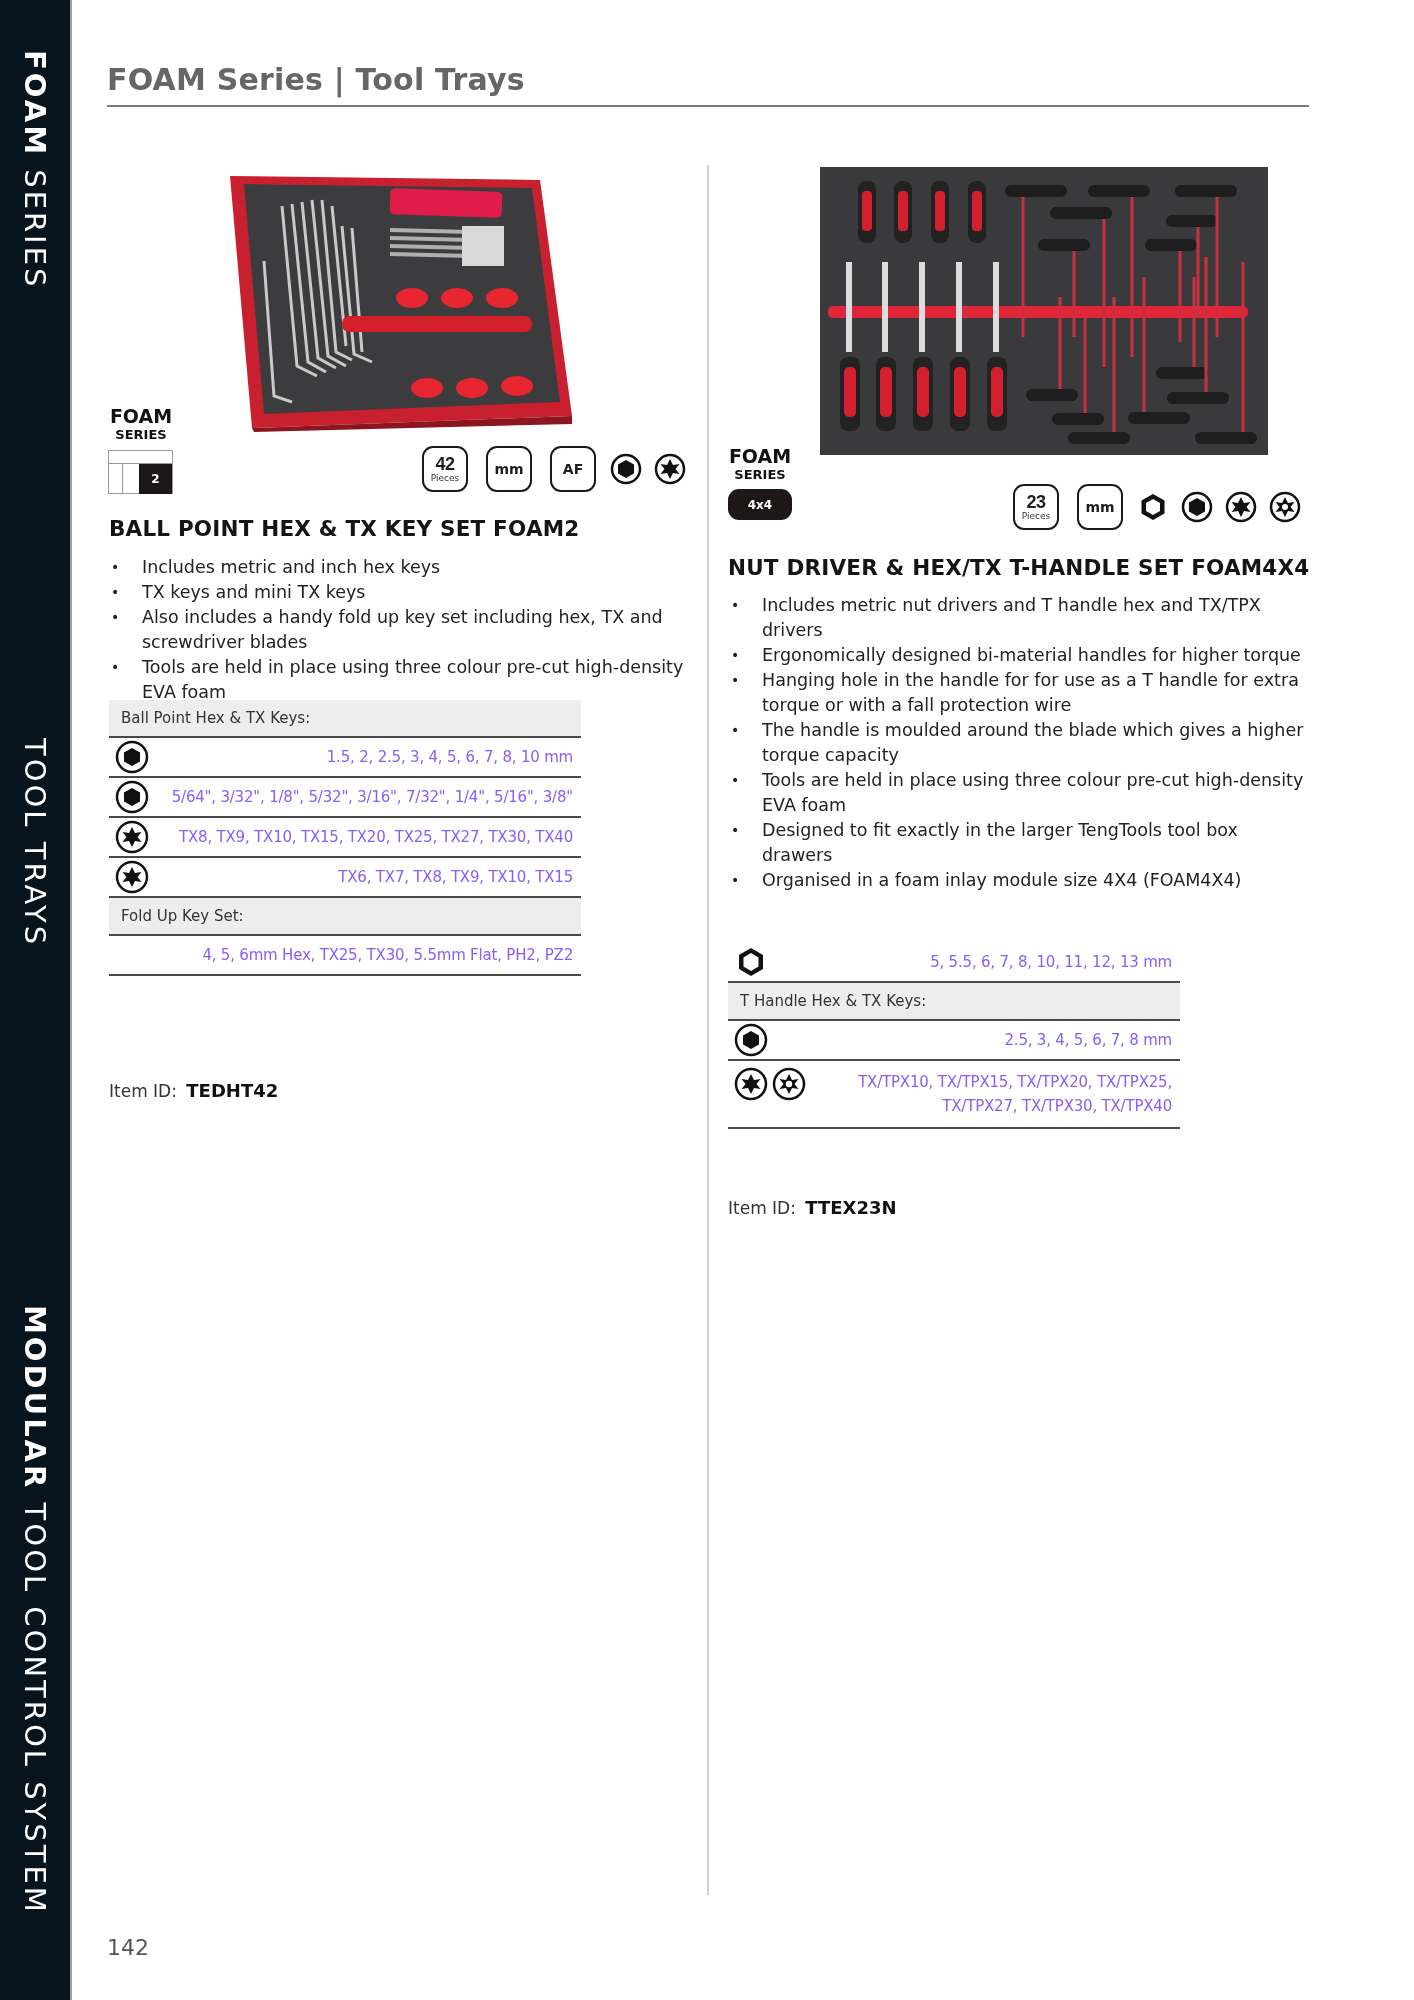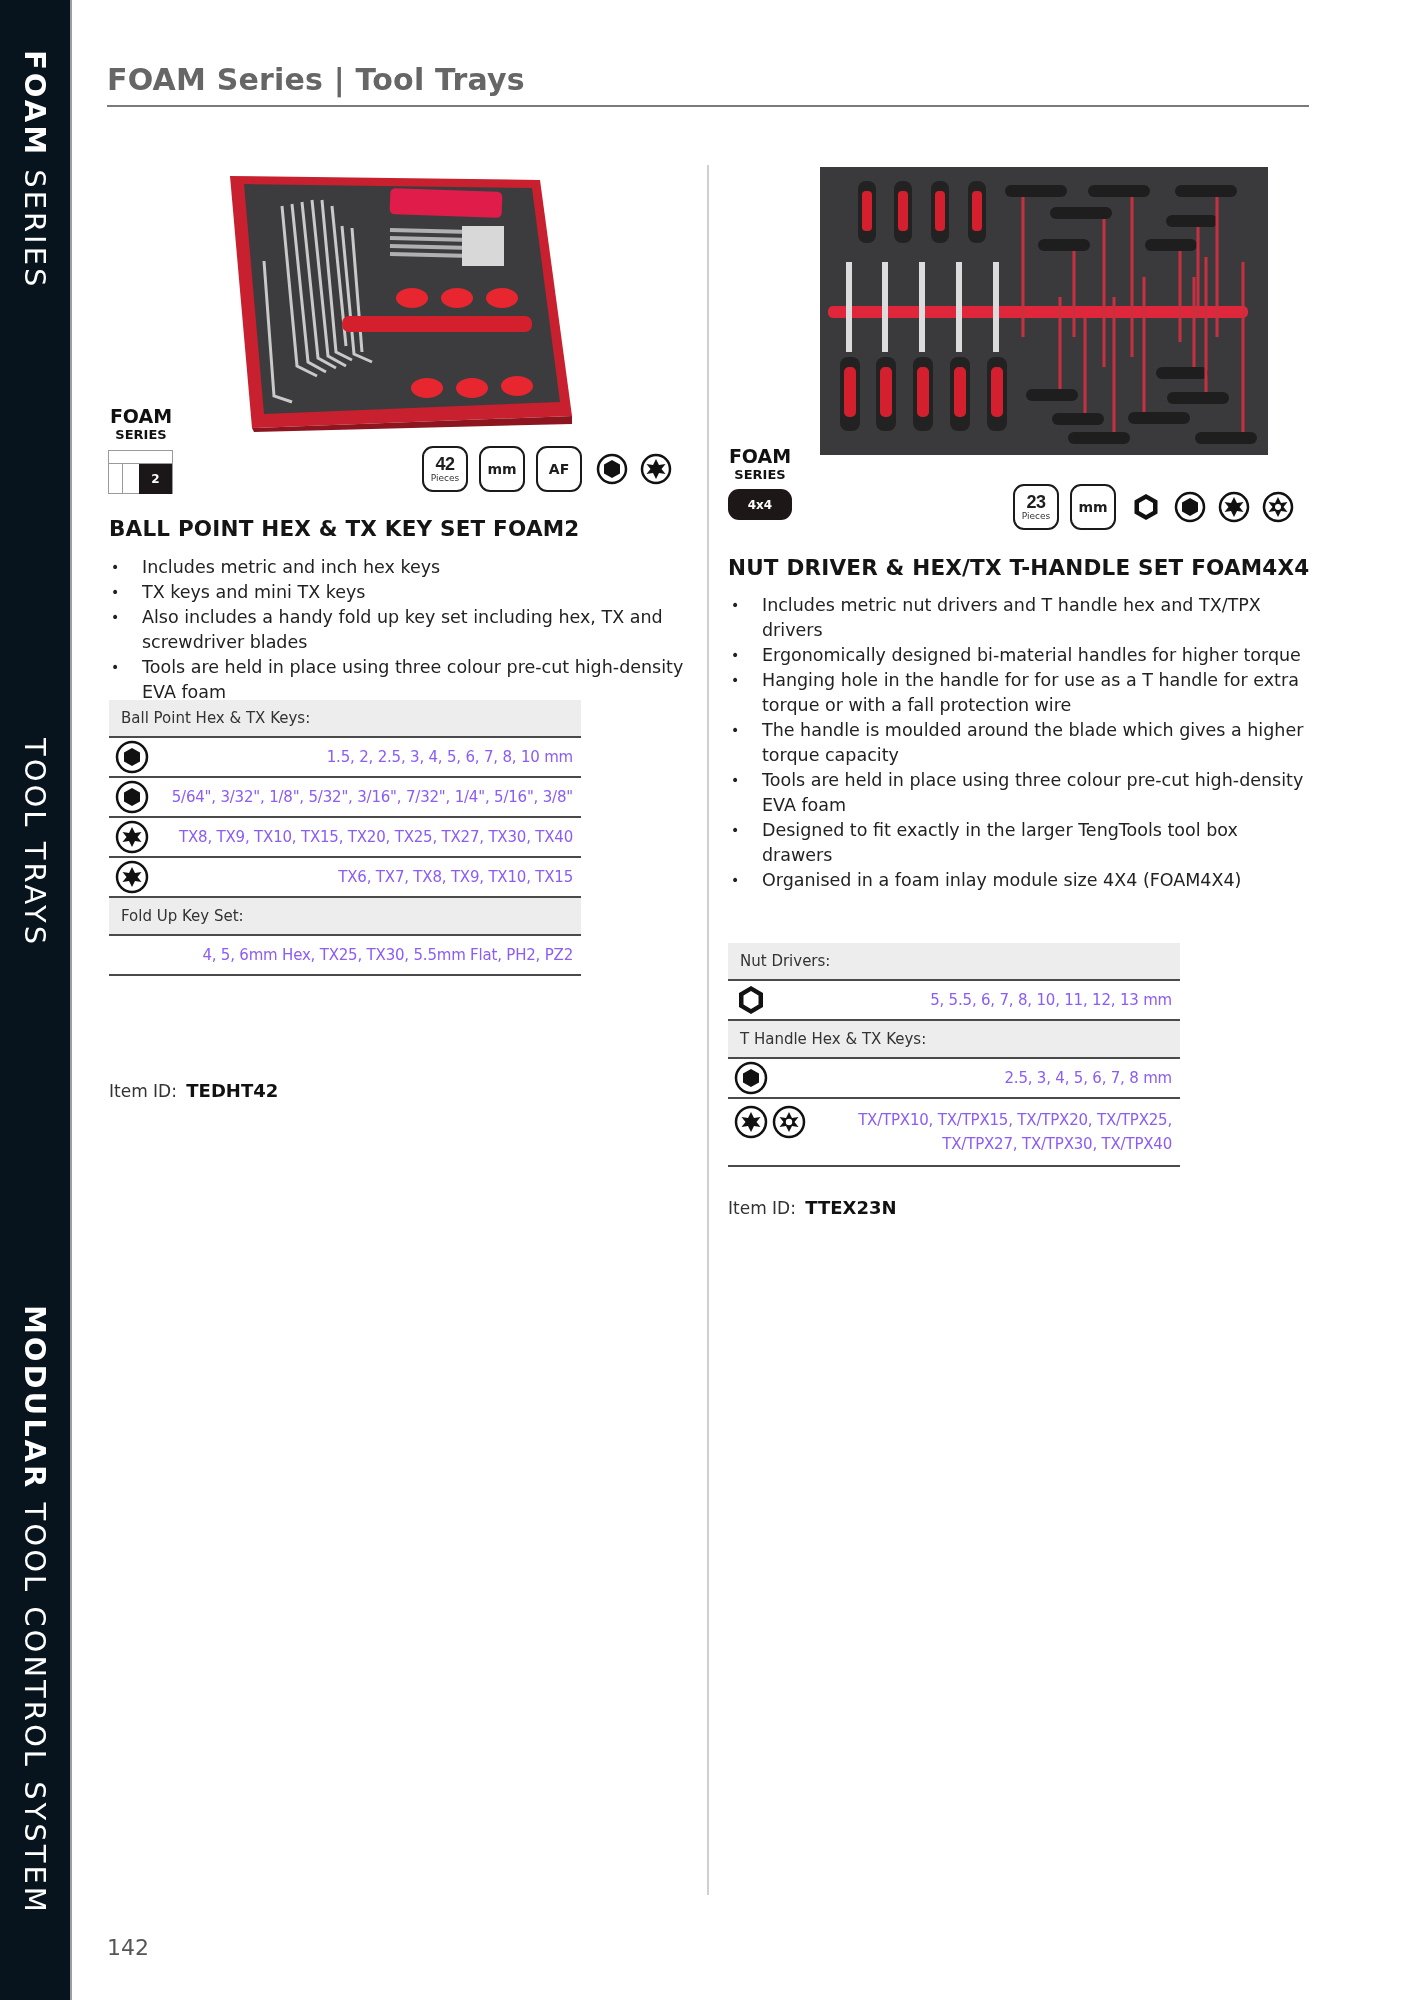--- a/index.html
+++ b/index.html
@@ -38,21 +38,21 @@
   .module-2 .topbar { position: absolute; left: 0; top: 0; width: 100%; height: 13px; border-bottom: 1px solid #9a9a9a; }
   .module-2 .c1 { position: absolute; left: 13px; top: 13px; width: 1px; height: 30px; background: #9a9a9a; }
   .module-2 .dark { position: absolute; right: 0; top: 13px; width: 33px; height: 30px; background: #1b1617; color: #fff; font-size: 12px; font-weight: bold; display: flex; align-items: center; justify-content: center; }
 
   .module-4 { position: absolute; left: 728px; top: 489px; width: 64px; height: 31px; background: #1e1718; color: #fff; font-size: 12px; font-weight: bold; display: flex; align-items: center; justify-content: center; border-radius: 11px; }
 
   
   .icon-row { position: absolute; display: flex; align-items: center; }
   .ir1 { left: 422px; top: 446px; }
   .ir2 { left: 1013px; top: 484px; }
-  .pill { width: 46px; height: 46px; border: 2px solid #1a1a1a; border-radius: 11px; display: flex; flex-direction: column; align-items: center; justify-content: center; margin-right: 11px; }
+  .pill { width: 46px; height: 46px; border: 2px solid #1a1a1a; border-radius: 11px; display: flex; flex-direction: column; align-items: center; justify-content: center; margin-right: 18px; }
   .pill .num { font-size: 18px; font-weight: bold; font-family: "Liberation Sans Narrow", "Liberation Sans", sans-serif; letter-spacing: -0.5px; line-height: 1; }
   .pill .lbl { font-size: 9px; color: #333; line-height: 1; margin-top: 1px; }
   .pill .txt { font-size: 14px; font-weight: bold; }
   .circ { width: 32px; height: 32px; margin-right: 12px; }
   .circ svg { width: 32px; height: 32px; display: block; }
 
   
   .prod-title { position: absolute; font-size: 21.5px; font-weight: bold; color: #151515; letter-spacing: 0.2px; white-space: nowrap; }
   .pt1 { left: 109px; top: 516px; }
   .pt2 { left: 728px; top: 555px; }
@@ -351,21 +351,20 @@
     <li><span class="dot">•</span><span>Includes metric nut drivers and T handle hex and TX/TPX drivers</span></li>
     <li><span class="dot">•</span><span>Ergonomically designed bi-material handles for higher torque</span></li>
     <li><span class="dot">•</span><span>Hanging hole in the handle for for use as a T handle for extra torque or with a fall protection wire</span></li>
     <li><span class="dot">•</span><span>The handle is moulded around the blade which gives a higher torque capacity</span></li>
     <li><span class="dot">•</span><span>Tools are held in place using three colour pre-cut high-density EVA foam</span></li>
     <li><span class="dot">•</span><span>Designed to fit exactly in the larger TengTools tool box drawers</span></li>
     <li><span class="dot">•</span><span>Organised in a foam inlay module size 4X4 (FOAM4X4)</span></li>
   </ul>
 
   <div class="spec st2">
-    <div class="hdr">Nut Drivers:</div>
     <div class="row">
       <div class="icons">
           <svg viewBox="0 0 34 34">
             <polygon points="17,3 29,10 29,24 17,31 5,24 5,10" fill="#111"></polygon>
             <polygon points="17,8 24.5,12.5 24.5,21.5 17,26 9.5,21.5 9.5,12.5" fill="#fff"></polygon>
           </svg>
         </div>
       <div class="val">5, 5.5, 6, 7, 8, 10, 11, 12, 13 mm</div>
     </div>
     <div class="hdr">T Handle Hex &amp; TX Keys:</div>

